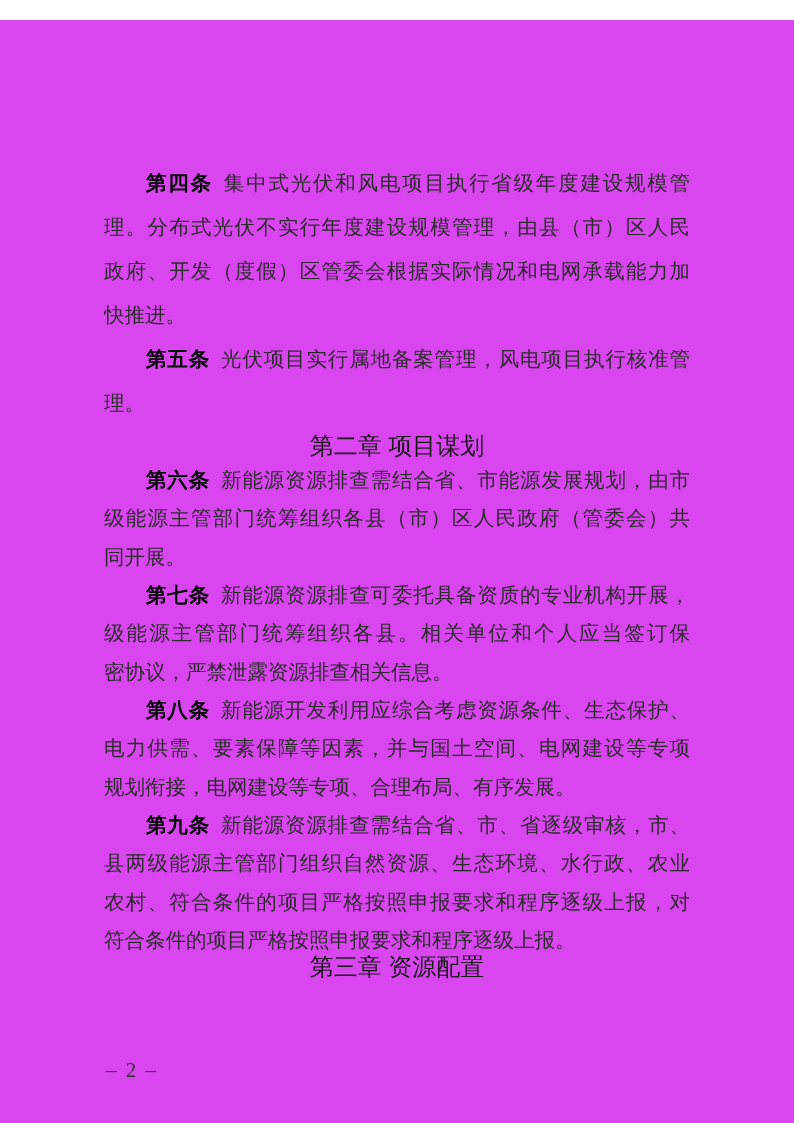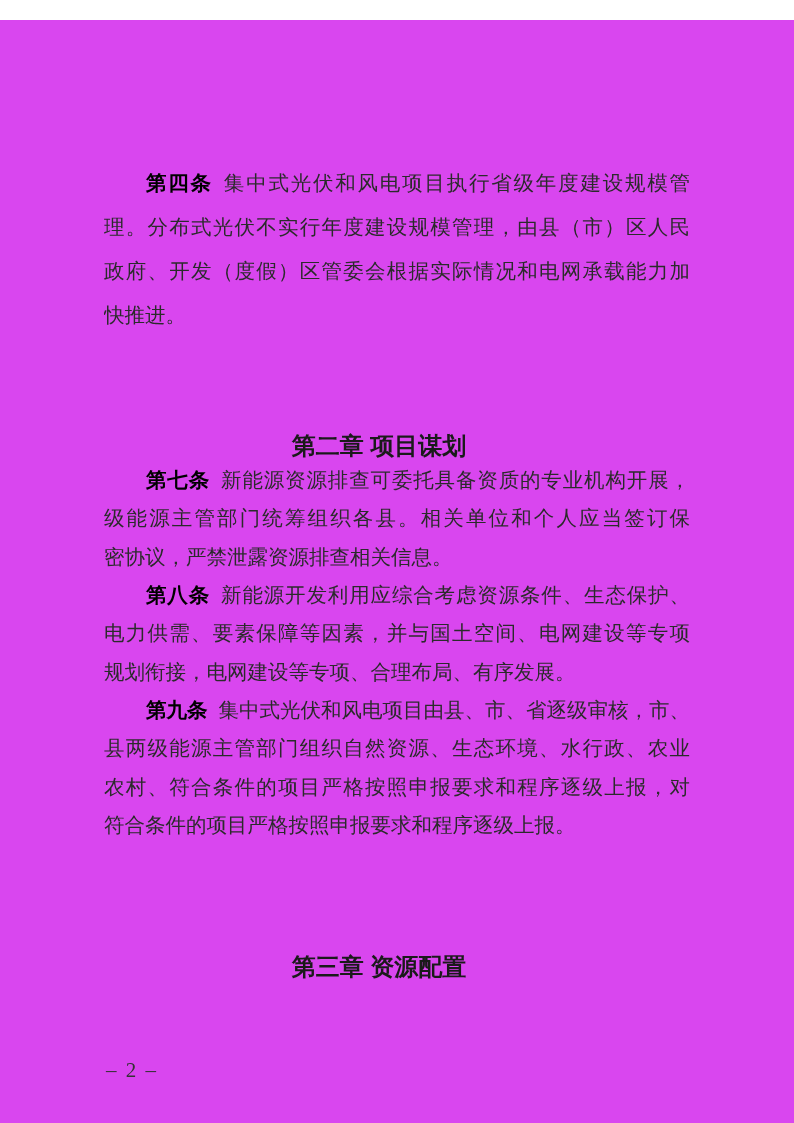--- a/index.html
+++ b/index.html
@@ -40,24 +40,24 @@
     text-indent: 42px;
   }
   .term {
     font-weight: bold;
     color: #000000;
     margin-right: 11px;
     font-family: "Liberation Serif", "DejaVu Serif", serif;
   }
   .chapter {
     position: absolute;
-    left: 86px;
+    left: 104px;
     width: 586px;
     text-align: center;
-    font-weight: bold;
+    font-weight: normal;
     color: #1a1a1a;
     font-size: 24px;
     font-family: "Liberation Sans", "DejaVu Sans", sans-serif;
   }
   .chapter.ch2 { top: 404px; height: 44px; line-height: 44px; }
   .chapter.ch3 { top: 927px; height: 40px; line-height: 40px; }
   .page-number {
     position: absolute;
     left: 106px;
     top: 1038px;
@@ -71,37 +71,46 @@
 
 <div class="page">
 
   <div class="text-col sec1">
     <p style="margin:0">
       <span class="line first"><span class="term">第四条</span><span>集中式光伏和风电项目执行省级年度建设规模管</span></span>
       <span class="line">理。分布式光伏不实行年度建设规模管理，由县（市）区人民</span>
       <span class="line">政府、开发（度假）区管委会根据实际情况和电网承载能力加</span>
       <span class="line end">快推进。</span>
     </p>
+    <p style="margin:0">
+      <span class="line first"><span class="term">第五条</span><span>光伏项目实行属地备案管理，风电项目执行核准管</span></span>
+      <span class="line end">理。</span>
+    </p>
   </div>
 
   <div class="chapter ch2">第二章 项目谋划</div>
 
   <div class="text-col sec2">
+    <p style="margin:0">
+      <span class="line first"><span class="term">第六条</span><span>新能源资源排查需结合省、市能源发展规划，由市</span></span>
+      <span class="line">级能源主管部门统筹组织各县（市）区人民政府（管委会）共</span>
+      <span class="line end">同开展。</span>
+    </p>
     <p style="margin:0">
       <span class="line first"><span class="term">第七条</span><span>新能源资源排查可委托具备资质的专业机构开展，</span></span>
       <span class="line">级能源主管部门统筹组织各县。相关单位和个人应当签订保</span>
       <span class="line end">密协议，严禁泄露资源排查相关信息。</span>
     </p>
     <p style="margin:0">
       <span class="line first"><span class="term">第八条</span><span>新能源开发利用应综合考虑资源条件、生态保护、</span></span>
       <span class="line">电力供需、要素保障等因素，并与国土空间、电网建设等专项</span>
       <span class="line end">规划衔接，电网建设等专项、合理布局、有序发展。</span>
     </p>
     <p style="margin:0">
-      <span class="line first"><span class="term">第九条</span><span>集中式光伏和风电项目由县、市、省逐级审核，市、</span></span>
+      <span class="line first"><span class="term">第九条</span><span>新能源资源排查需结合省、市、省逐级审核，市、</span></span>
       <span class="line">县两级能源主管部门组织自然资源、生态环境、水行政、农业</span>
       <span class="line">农村、符合条件的项目严格按照申报要求和程序逐级上报，对</span>
       <span class="line end">符合条件的项目严格按照申报要求和程序逐级上报。</span>
     </p>
   </div>
 
   <div class="chapter ch3">第三章 资源配置</div>
 
   <div class="page-number">– 2 –</div>
 

